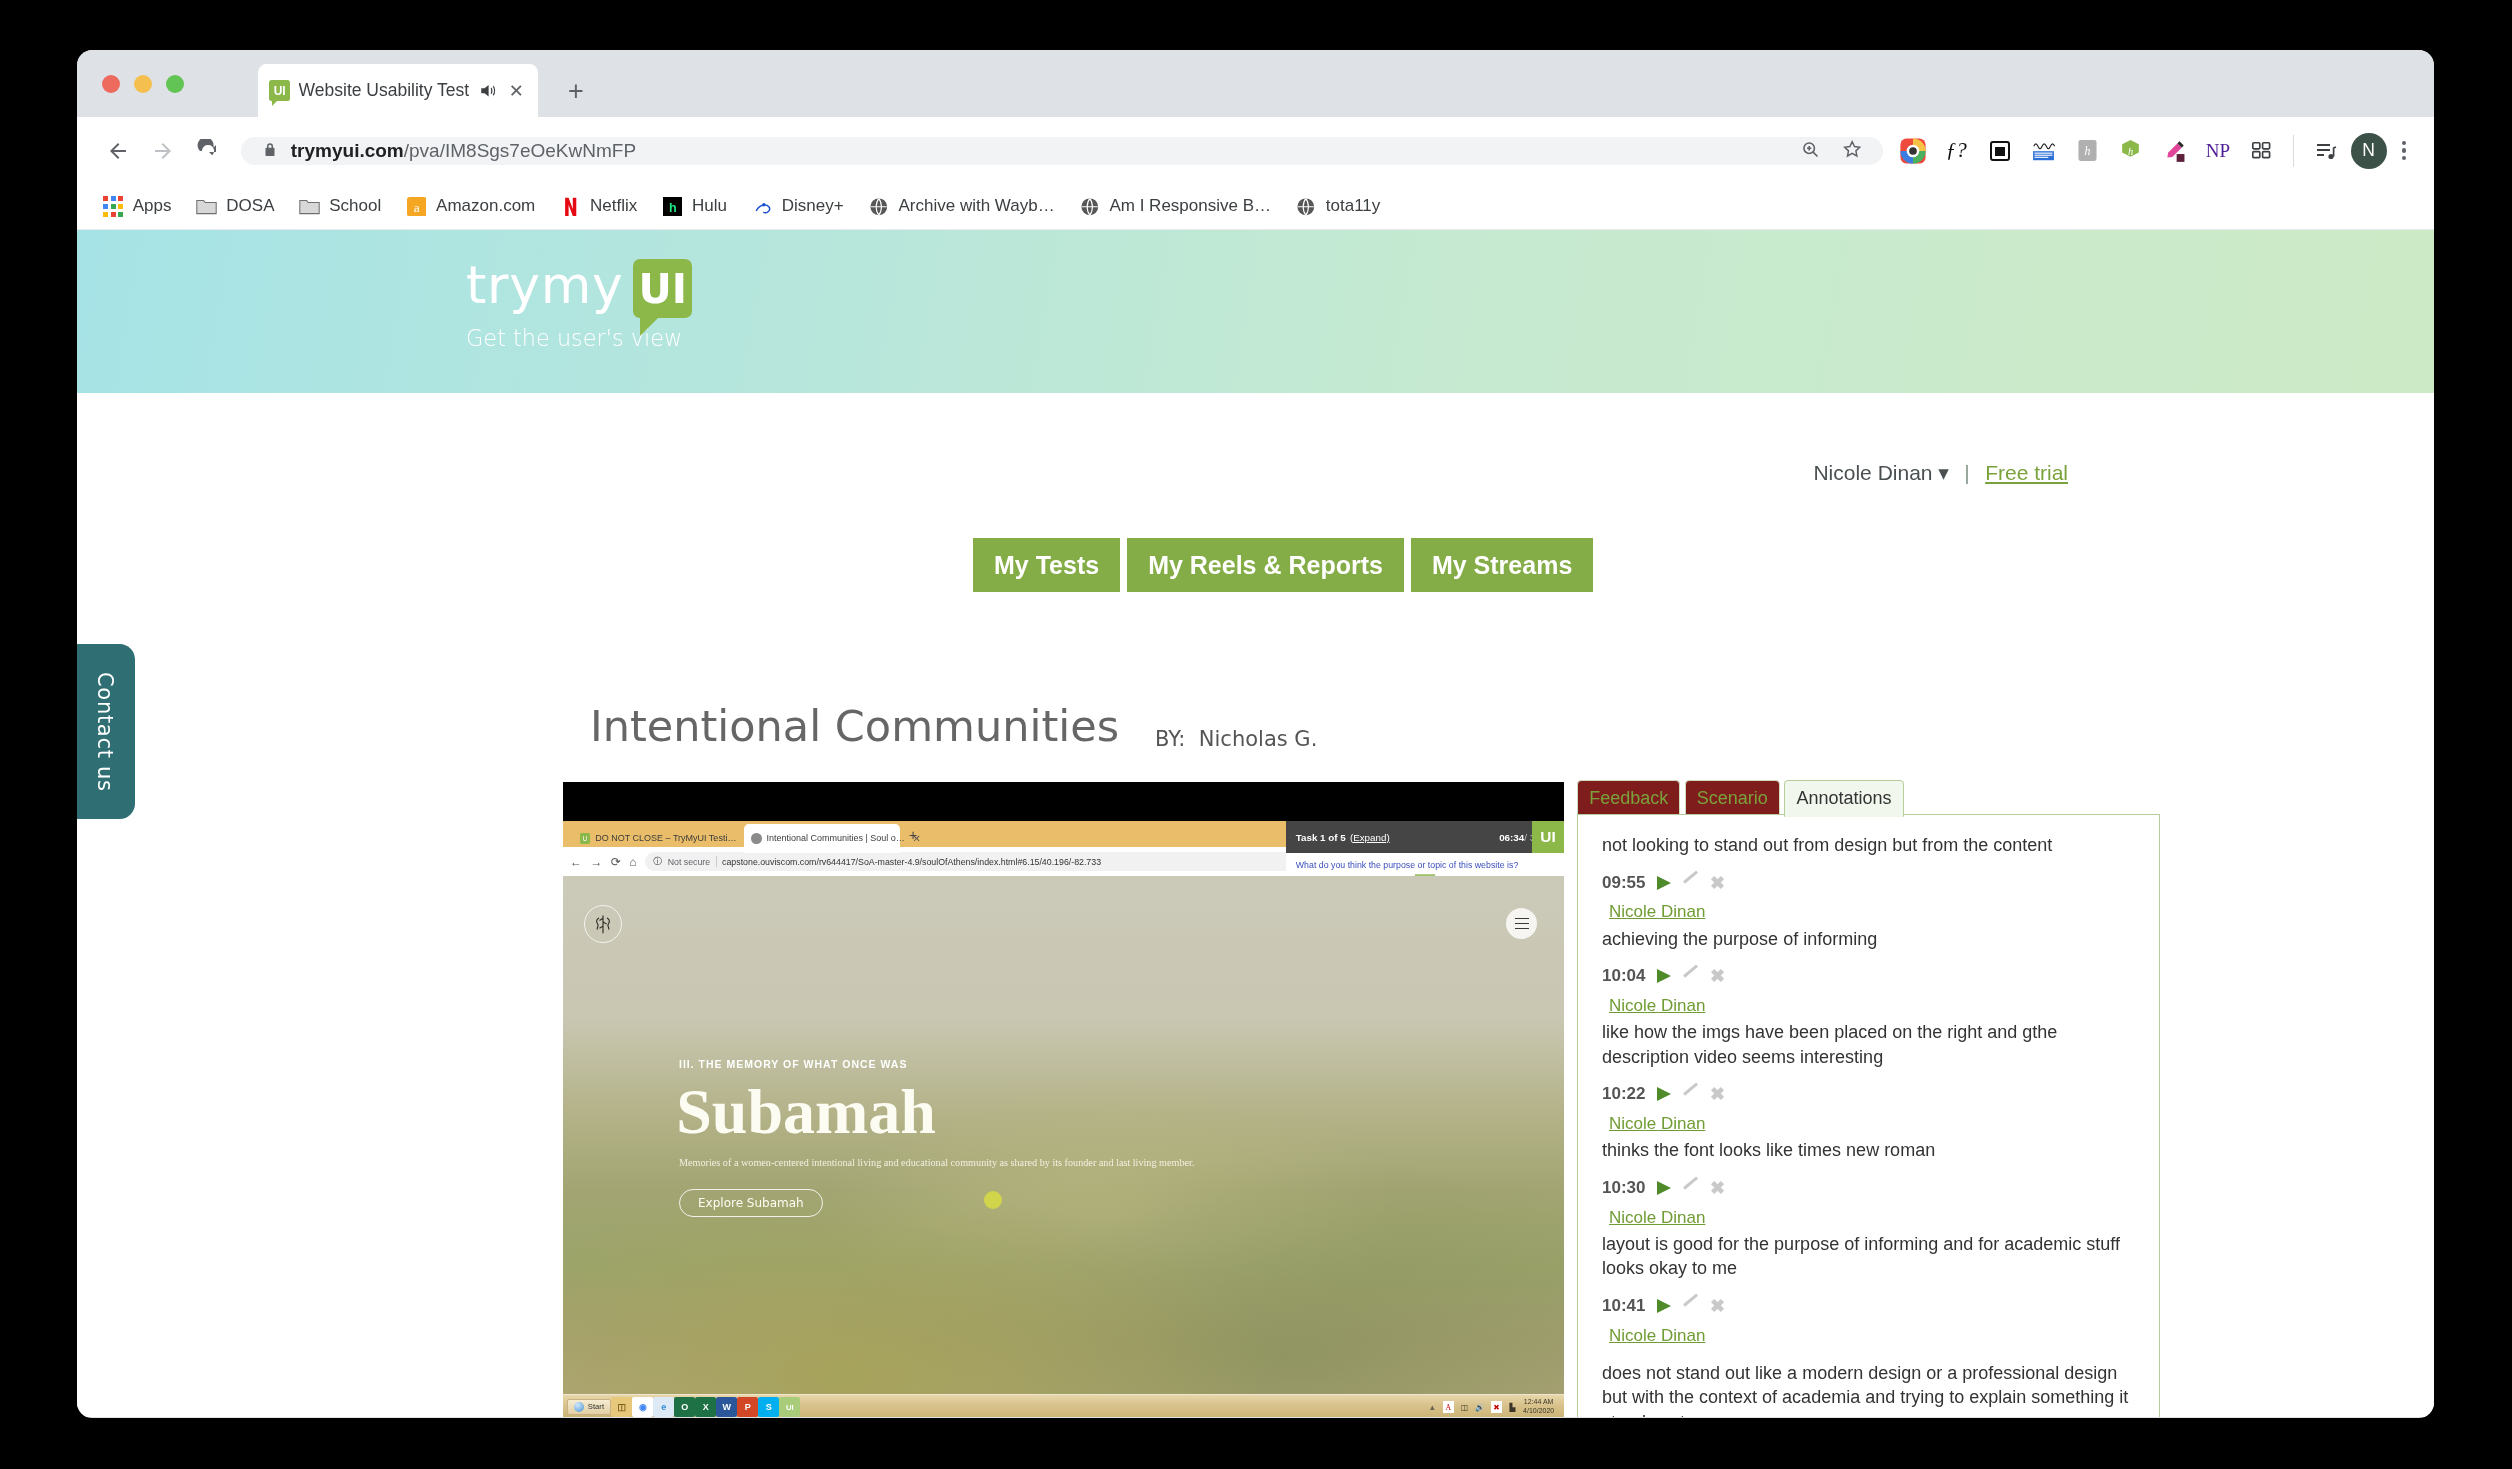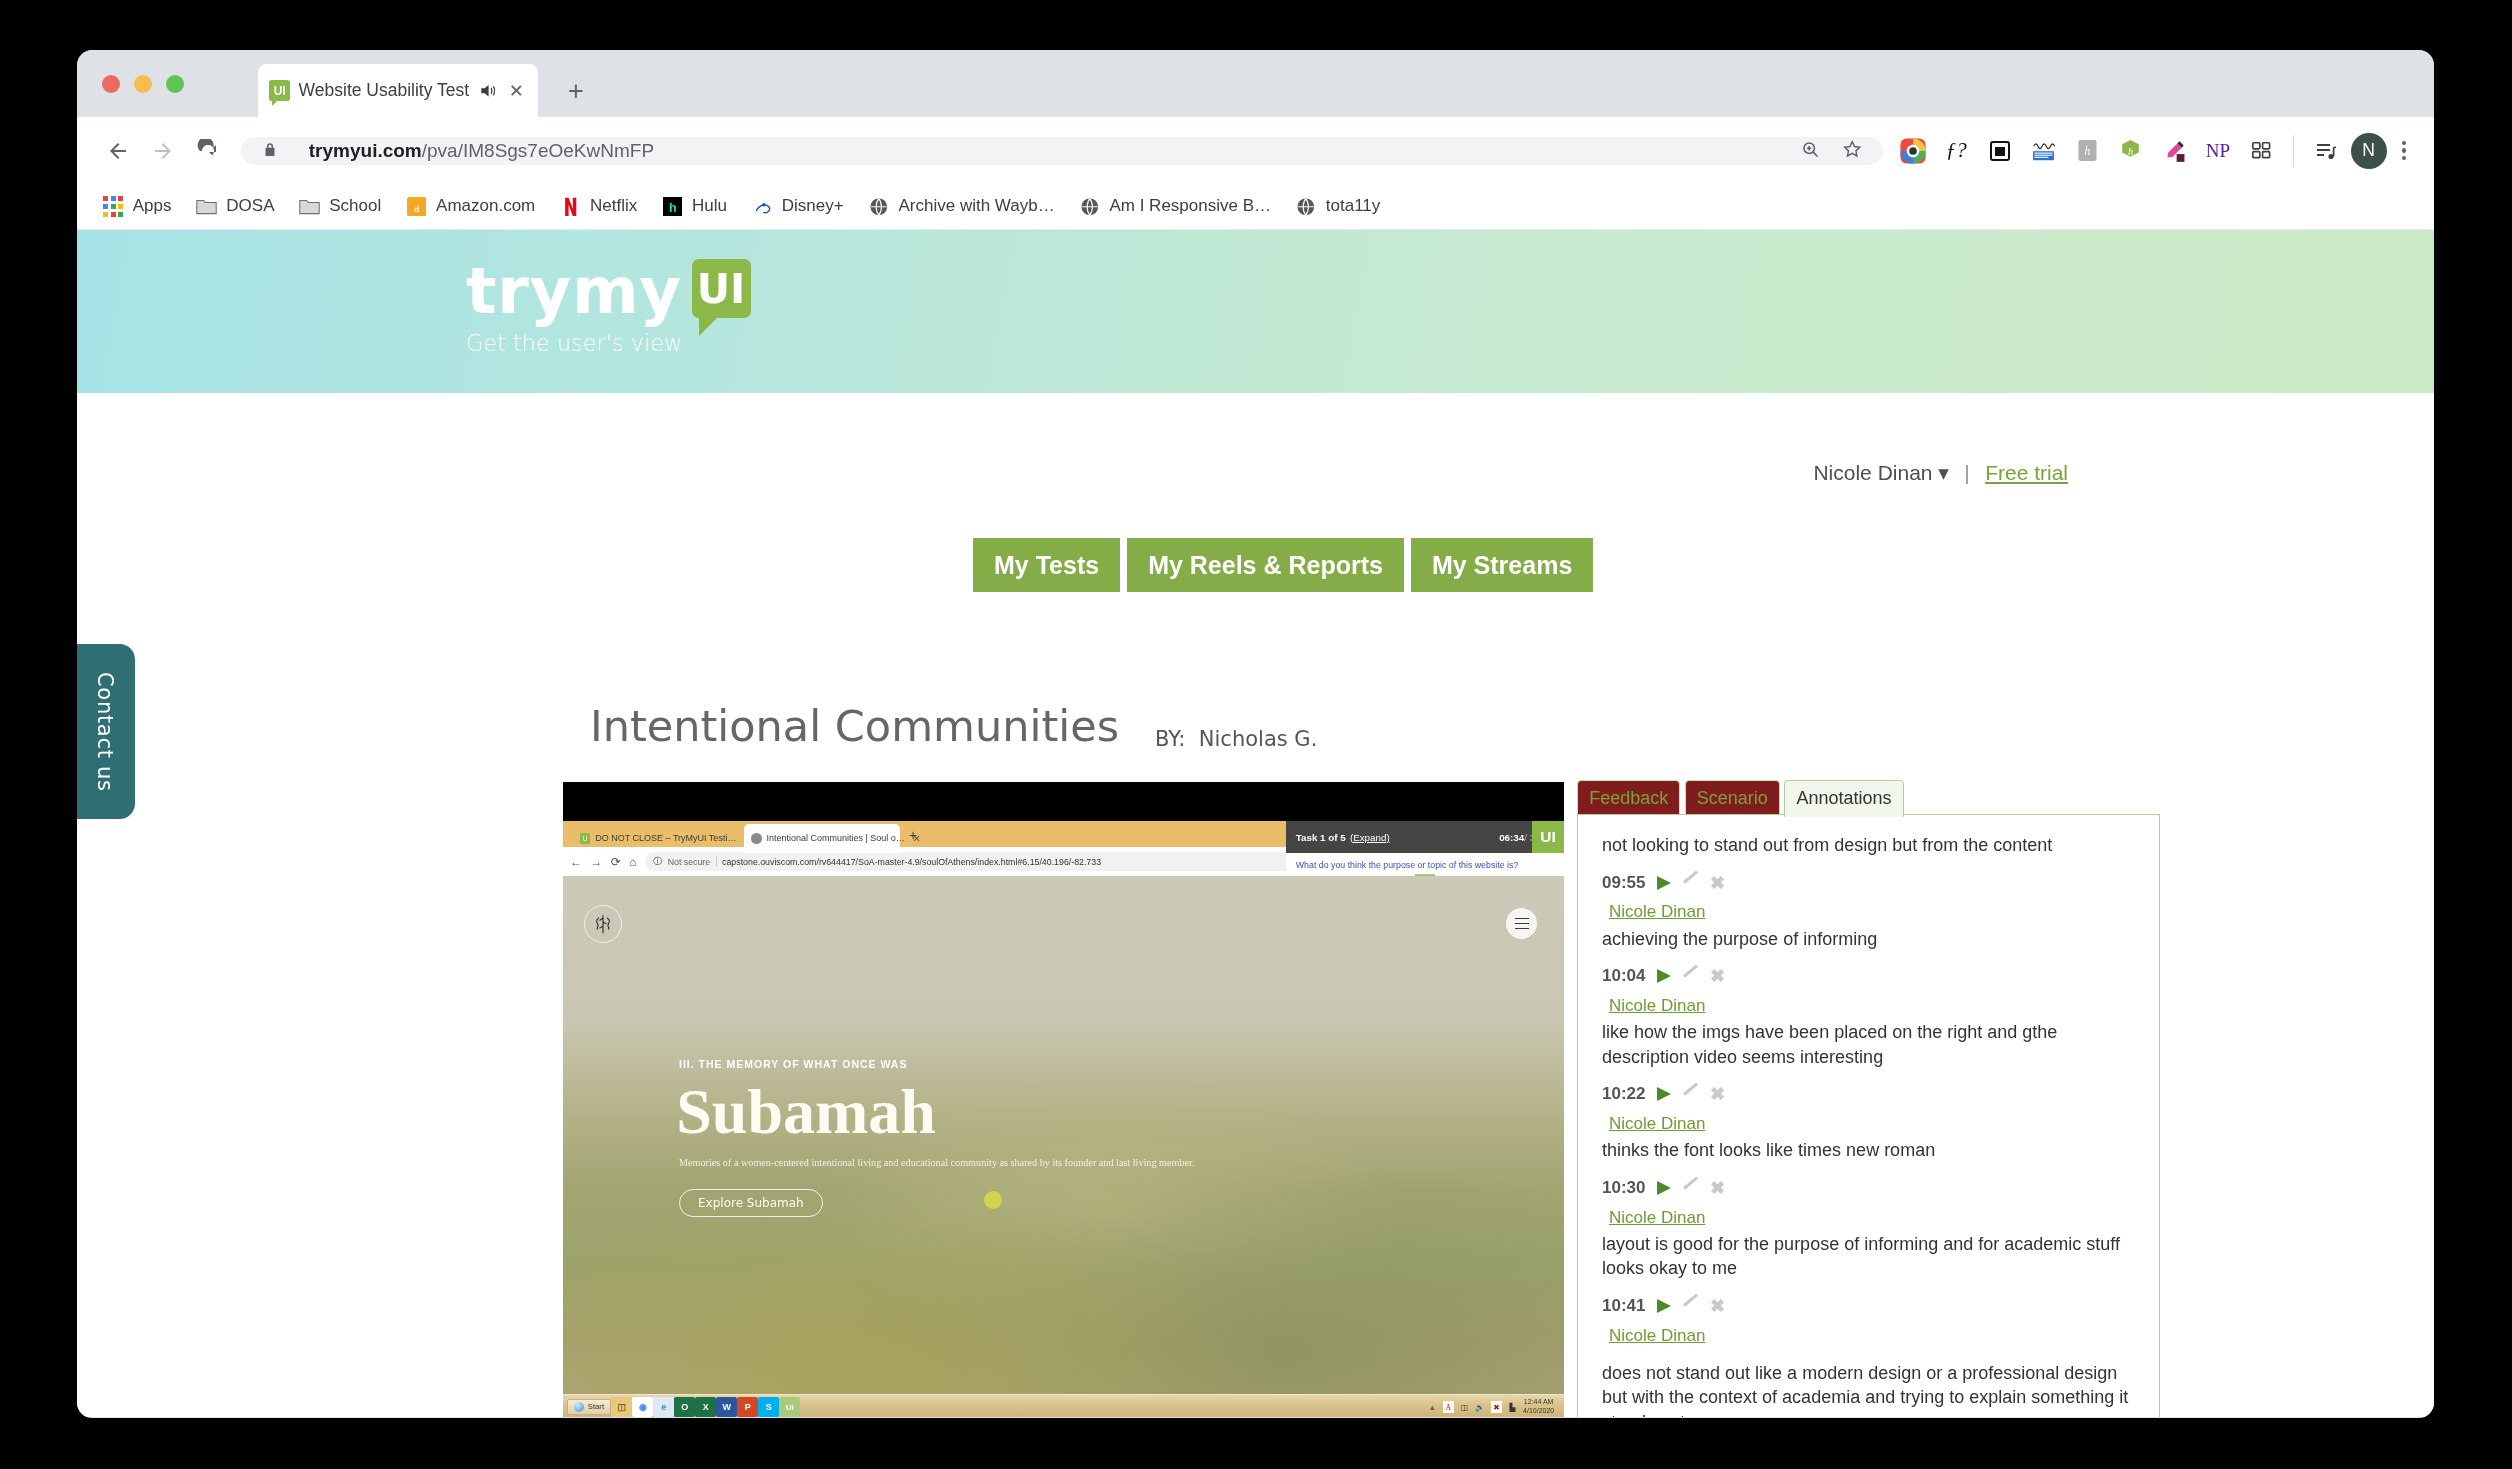--- a/index.html
+++ b/index.html
@@ -97,21 +97,21 @@
     color: #5f6368;
   }
   .navbtn.dim { color: #bdc1c6; }
   .omnibox {
     flex: 1; height: 28px;
     background: #f1f3f4;
     border-radius: 22.4px;
     display: flex; align-items: center;
     margin: 0 11.2px;
     padding: 0 19.6px;
-    gap: 30px;
+    gap: 12px;
     min-width: 0;
   }
   .lock { flex: none; }
   .url { font-size: 19px; color: #202124; white-space: nowrap; }
   .url .dim { color: #5f6368; }
   .omni-right { display: flex; align-items: center; gap: 19.6px; margin-left: auto; }
   .ext-row { display: flex; align-items: center; gap: 5.6px; flex: none; }
   .ext {
     width: 38px; height: 38px; flex: none;
     display: flex; align-items: center; justify-content: center;
@@ -145,22 +145,22 @@
 
   
   .site-header {
     position: relative;
     height: 163px;
     background: linear-gradient(100deg, #a6e3e6 0%, #b6e6dc 30%, #c6ead0 60%, #cdeac6 100%);
   }
   .logo-wrap { position: absolute; left: 389px; top: 29px; }
   .logo-row { display: flex; align-items: flex-start; }
   .logo-try {
-    font-size: 64px; color: #fff; letter-spacing: 0.7px;
-    font-weight: 700; line-height: 1;
+    font-size: 52px; color: #fff; letter-spacing: 0.7px;
+    font-weight: 400; line-height: 1;
     font-family: "DejaVu Sans", sans-serif;
   }
   .logo-badge {
     margin-left: 9.8px;
     width: 59px; height: 59px;
     background: #8cb84a; border-radius: 7px;
     position: relative;
     display: flex; align-items: center; justify-content: center;
   }
   .logo-badge span { color: #fff; font-size: 41px; font-weight: 600; font-family: "DejaVu Sans", sans-serif; }

